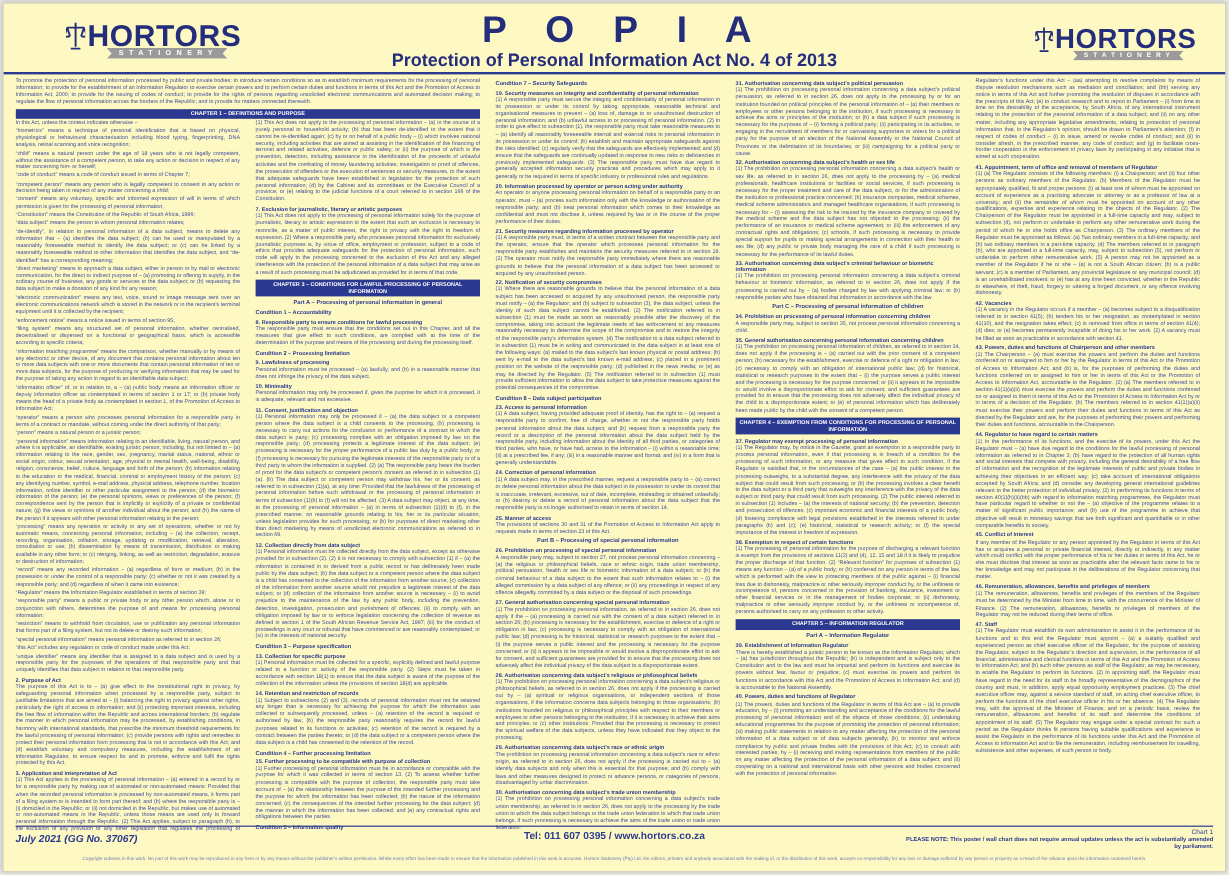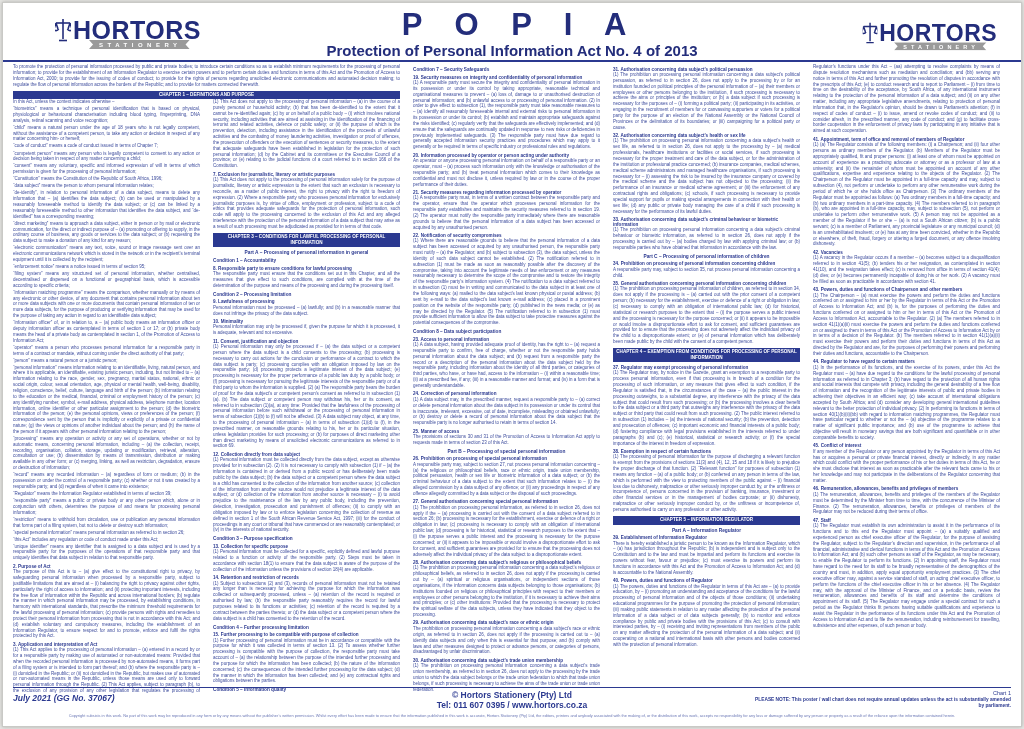--- a/index.html
+++ b/index.html
@@ -1,17 +1,17 @@
 <!DOCTYPE html>
 <html><head>
 <meta charset="utf-8">
 <style>
   html,body{margin:0;padding:0;}
   body{width:1024px;height:729px;position:relative;background:#e7e7e4;font-family:"Liberation Sans",sans-serif;overflow:hidden;}
-  .page{position:absolute;inset:2px;background:#ffffff;border:1px solid #c9c9c6;box-shadow:0 0 4px rgba(0,0,0,.25);}
+  .page{position:absolute;inset:2px;background:#fef9c3;border:1px solid #c9c9c6;box-shadow:0 0 4px rgba(0,0,0,.25);}
   
   .hdr{position:relative;height:57px;border-bottom:2px solid #2b3990;}
   .logo{position:absolute;display:flex;flex-direction:column;align-items:flex-start;}
   .logo.left{left:52px;top:14px;}
   .logo.right{right:24px;top:18px;transform:scale(.92);transform-origin:top right;}
   .logo-row{display:flex;align-items:center;gap:2px;}
   .logo-name{color:#232d7b;font-weight:bold;font-size:25px;letter-spacing:.5px;line-height:1;font-family:"Liberation Sans",sans-serif;}
   .logo-tag{margin-left:34px;margin-top:-3px;background:#9a9a9a;color:#fff;font-size:6px;font-weight:bold;letter-spacing:4.5px;padding:1.5px 8px 1.5px 10px;clip-path:polygon(0 0,100% 0,96% 50%,100% 100%,0 100%,4% 50%);}
   .scale-svg{width:16px;height:26px;}
   .titlebox{position:absolute;left:0;right:0;top:6px;text-align:center;color:#232d7b;}
@@ -223,21 +223,20 @@
           <div class="h">47.  Staff</div>
           <div class="p">(1) The Regulator must establish its own administration to assist it in the performance of its functions and to this end the Regulator must appoint – (a) a suitably qualified and experienced person as chief executive officer of the Regulator, for the purpose of assisting the Regulator, subject to the Regulator’s direction and supervision, in the performance of all financial, administrative and clerical functions in terms of this Act and the Promotion of Access to Information Act; and (b) such other persons as staff of the Regulator, as may be necessary, to enable the Regulator to perform its functions. (2) In appointing staff, the Regulator must have regard to the need for its staff to be broadly representative of the demographics of the country and must, in addition, apply equal opportunity employment practices. (3) The chief executive officer may, against a service standard of staff, on acting chief executive officer, to perform the functions of the chief executive officer in his or her absence. (4) The Regulator may, with the approval of the Minister of Finance, and on a periodic basis, review the remuneration, allowances and benefits of its staff and determine the conditions of appointment of its staff. (5) The Regulator may engage under a special contract for such a period as the Regulator thinks fit persons having suitable qualifications and experience to assist the Regulator in the performance of its functions under this Act and the Promotion of Access to Information Act and to file the remuneration, including reimbursement for travelling, subsistence and other expenses, of such person or body.</div>
         </div>
     </div>
   </div>
 
   <div class="ftr">
     <div class="ftr-row">
       <div class="ftr-left">July 2021 (GG No. 37067)</div>
       <div class="ftr-center">
-        <div class="l1">© Hortors Stationery (Pty) Ltd</div>
         <div class="l2">Tel: 011 607 0395 / www.hortors.co.za</div>
       </div>
       <div class="ftr-right">
         <div class="chart-label">Chart 1</div>
         <div class="please-note">PLEASE NOTE: This poster / wall chart does not require annual updates unless the act is substantially amended by parliament.</div>
       </div>
     </div>
     <div class="legal">Copyright subsists in this work. No part of this work may be reproduced in any form or by any means without the publisher’s written permission. Whilst every effort has been made to ensure that the information published in this work is accurate, Hortors Stationery (Pty) Ltd, the editors, printers and anybody associated with the making of, or the distribution of this work, accepts no responsibility for any loss or damage suffered by any person or property as a result of the reliance upon the information contained herein.</div>
   </div>
 

